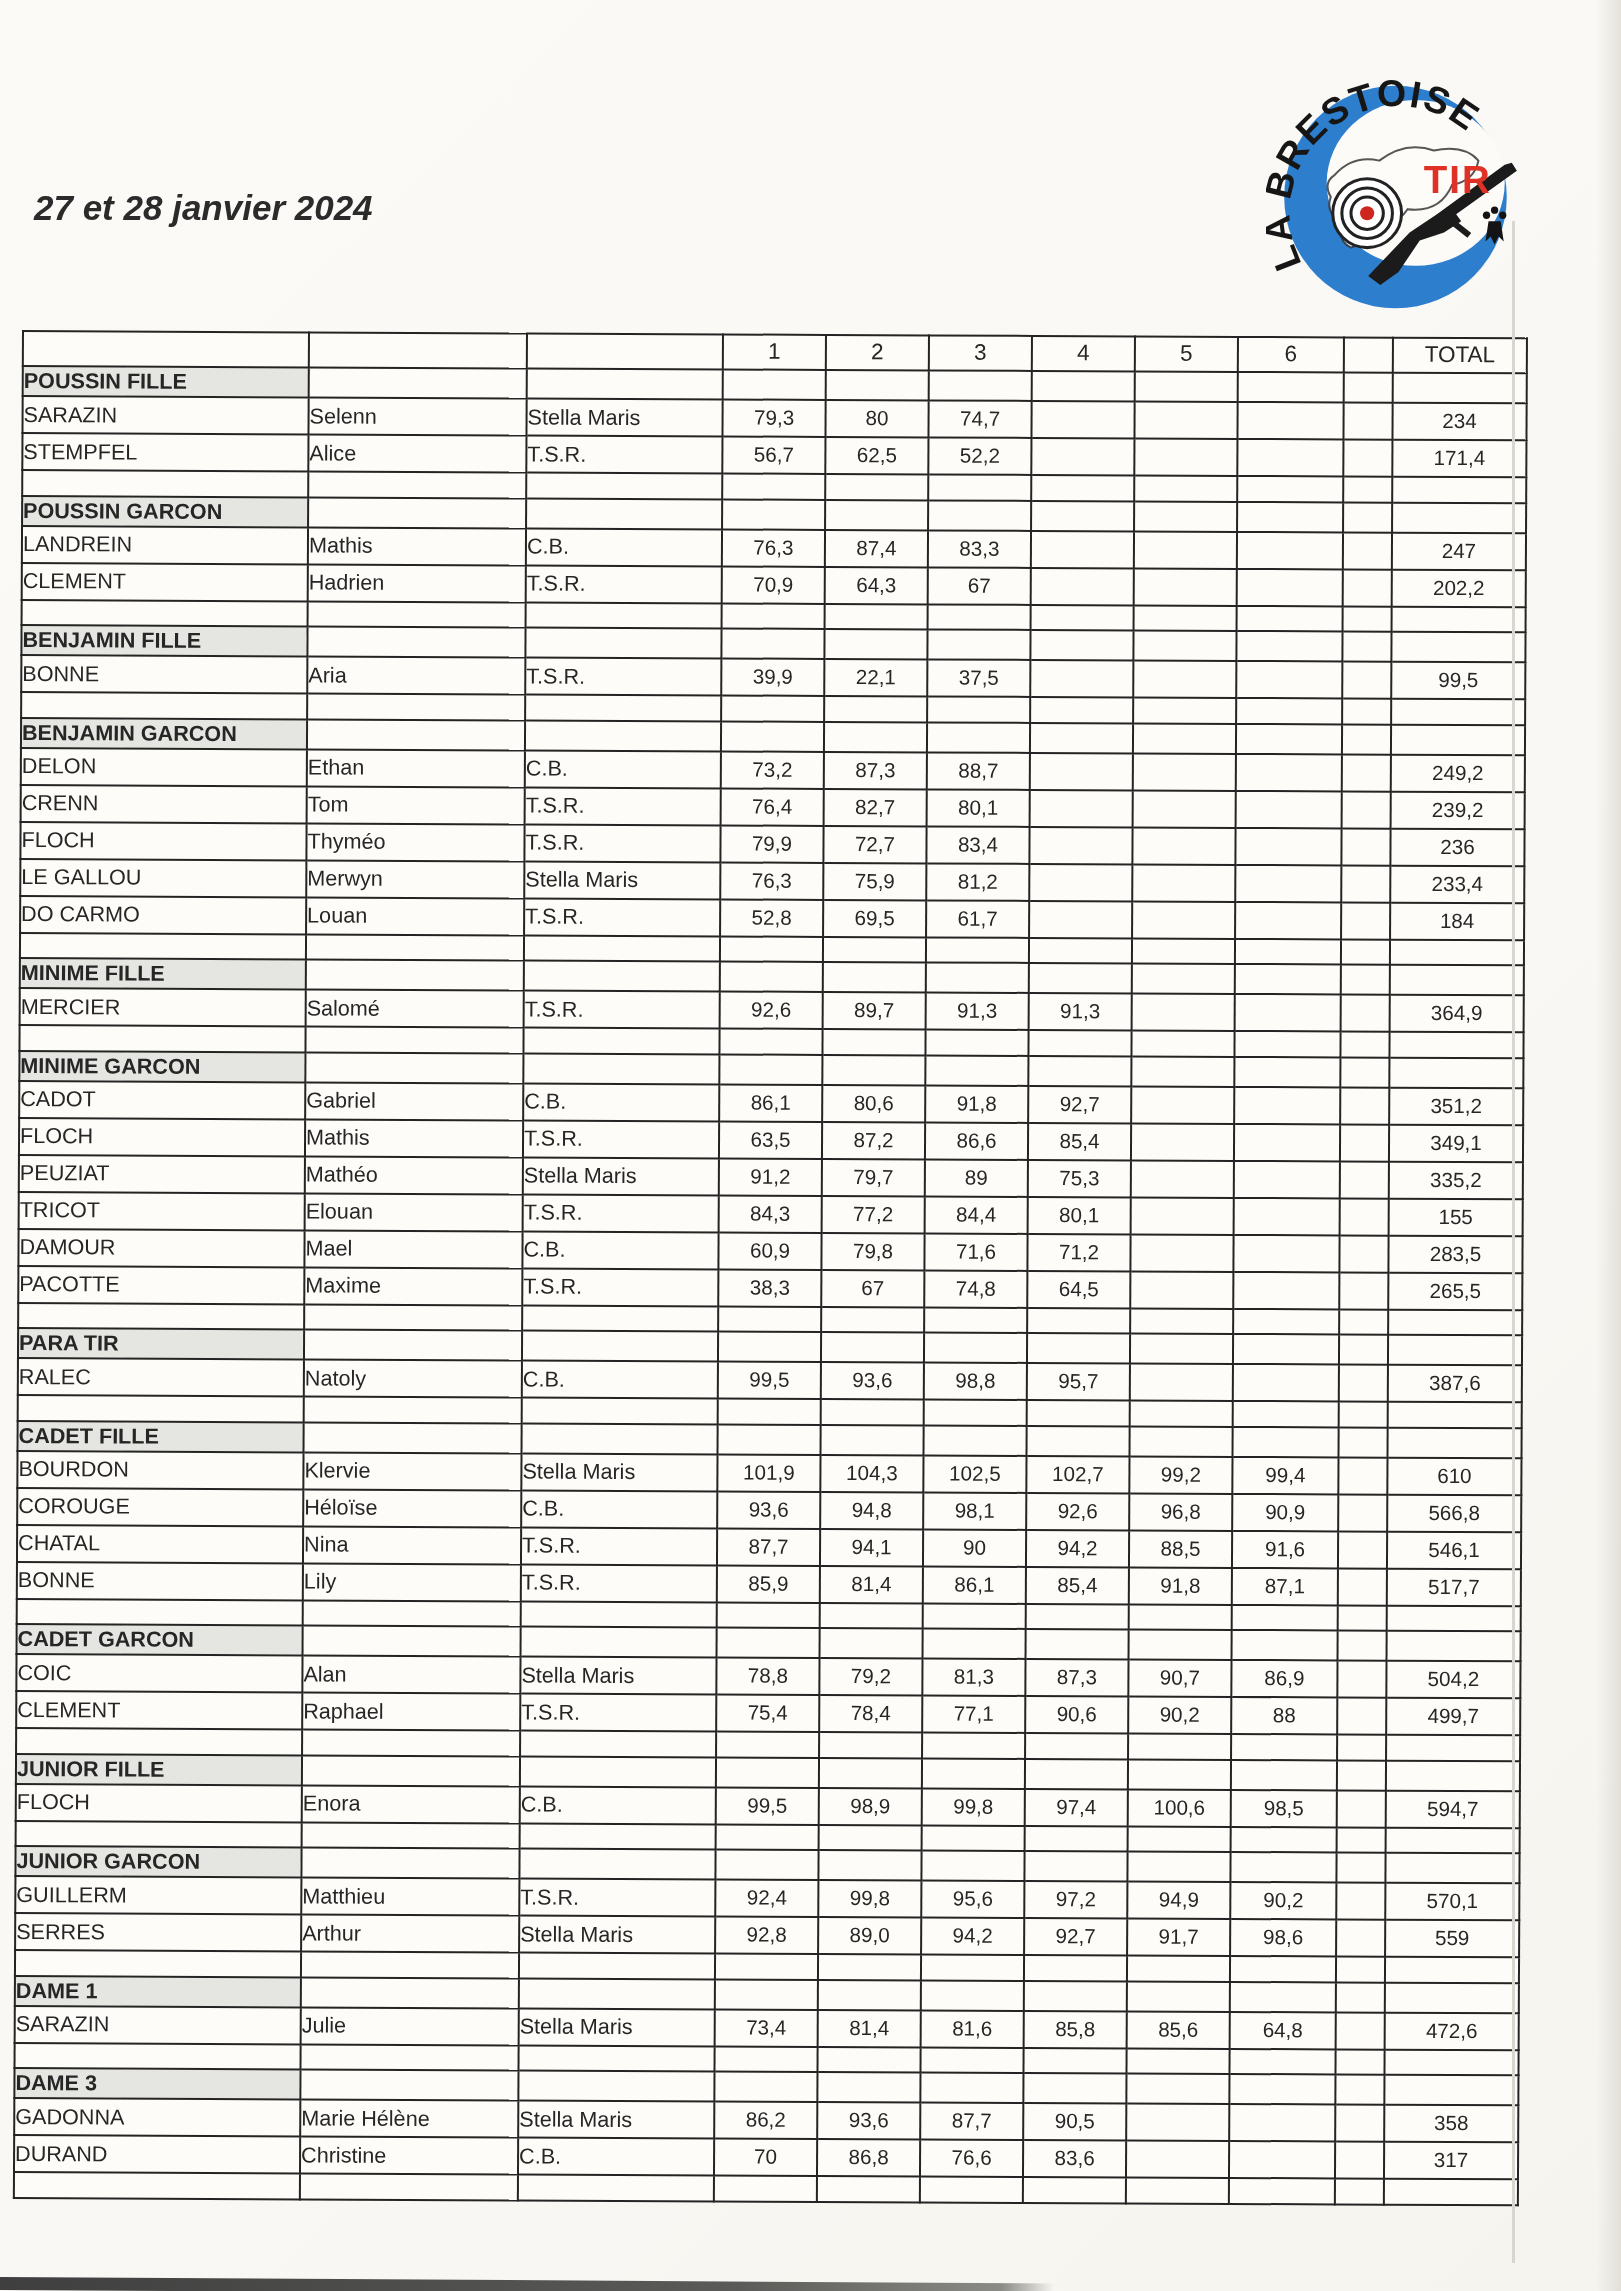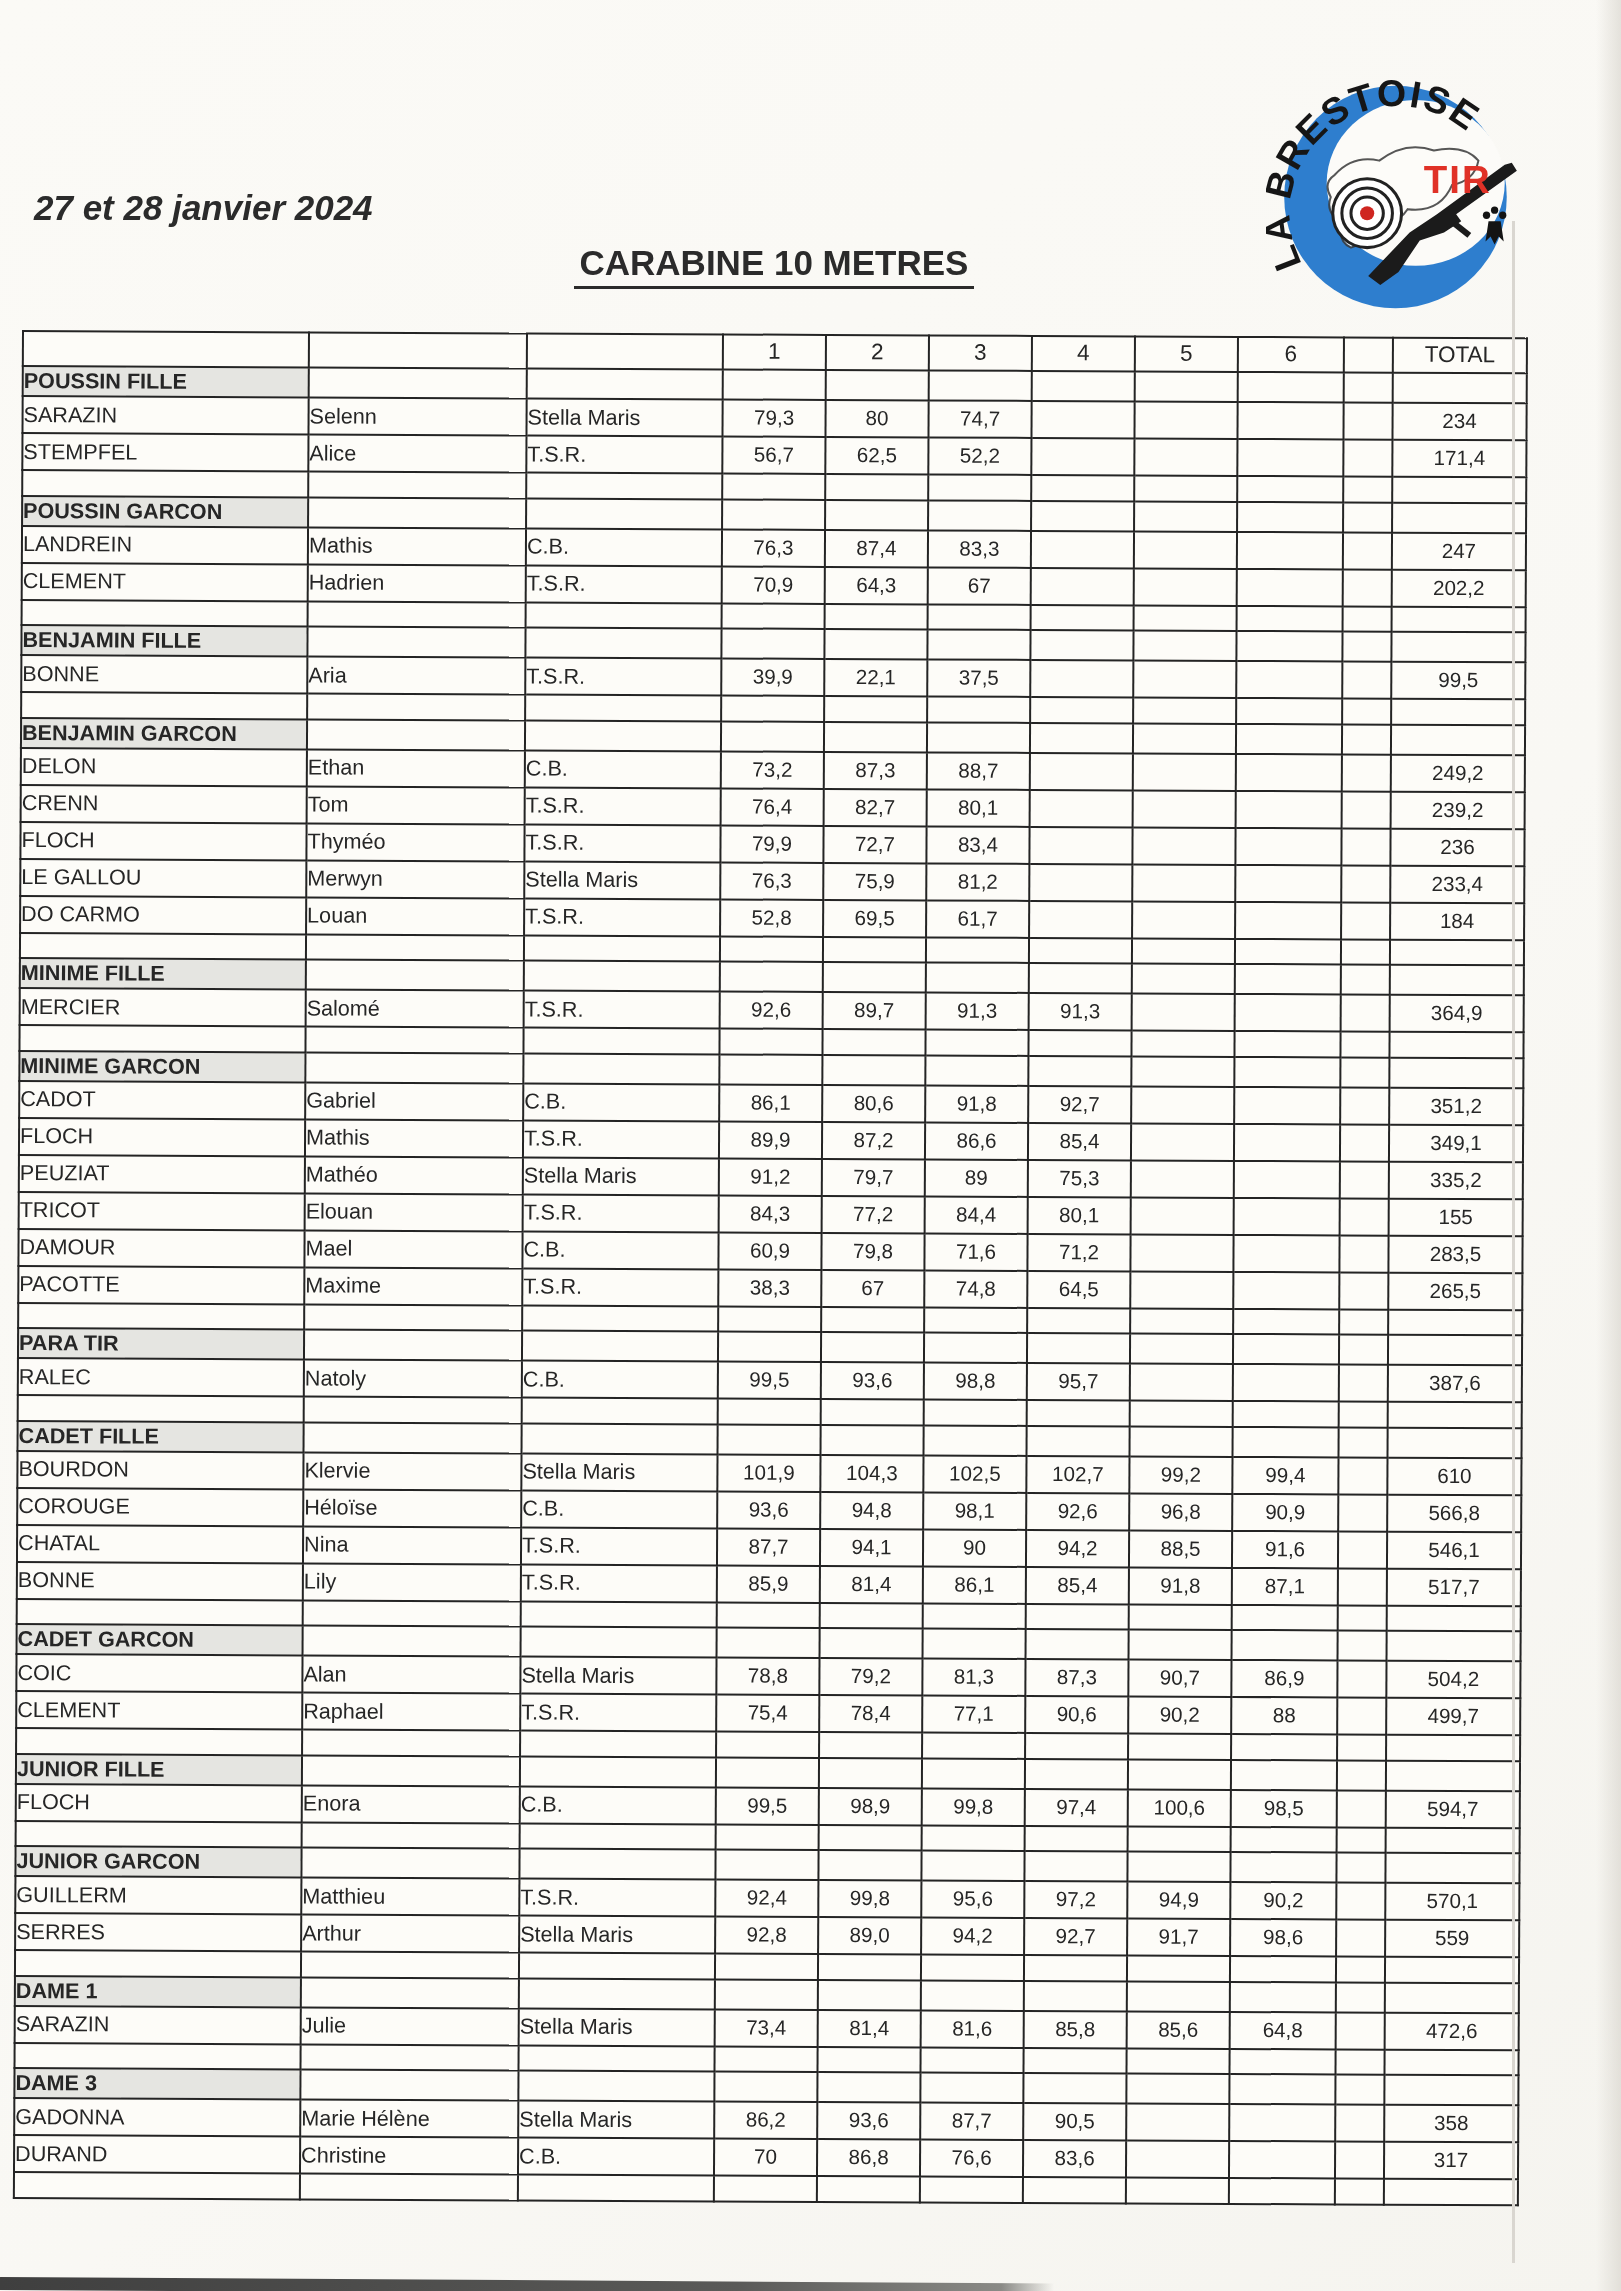--- a/index.html
+++ b/index.html
@@ -62,23 +62,20 @@
   }
 </style>
 </head>
 <body>
 
 <div class="page">
 
 
   <div class="date">27 et 28 janvier 2024</div>
 
-  <div class="subtitle-wrap">
-    <span class="subtitle">CARABINE 10 METRES</span>
-  </div>
 
   <svg class="logo" viewBox="0 0 260 260" xmlns="http://www.w3.org/2000/svg">
     <defs>
       <path id="arcpath" d="M 36,200 A 106,106 0 1 1 234,168" fill="none"></path>
     </defs>
 
     <circle cx="128" cy="134" r="110" fill="#2e7ece"></circle>
     <ellipse cx="148" cy="120" rx="88" ry="82" fill="#fcfbf8"></ellipse>
 
     <path d="M68,112 q18,-20 44,-14 q26,-20 54,-10 q30,-6 44,10 q-4,20 -26,24 q-12,28 -44,24 q-10,16 -30,10 q-8,22 -26,28 q-14,-6 -8,-24 q-18,-10 -12,-26 q-8,-14 4,-22 z" fill="#fefdfa" stroke="#3a3a3a" stroke-width="2" opacity="0.85"></path>
@@ -432,21 +429,21 @@
             <td class="t-center">92,7</td>
             <td class="t-center"></td>
             <td class="t-center"></td>
             <td class="t-center"></td>
             <td class="t-center">351,2</td>
           </tr>
           <tr class="r-data">
             <td class="t-left">FLOCH</td>
             <td class="t-left">Mathis</td>
             <td class="t-left">T.S.R.</td>
-            <td class="t-center">89,9</td>
+            <td class="t-center">63,5</td>
             <td class="t-center">87,2</td>
             <td class="t-center">86,6</td>
             <td class="t-center">85,4</td>
             <td class="t-center"></td>
             <td class="t-center"></td>
             <td class="t-center"></td>
             <td class="t-center">349,1</td>
           </tr>
           <tr class="r-data">
             <td class="t-left">PEUZIAT</td>

